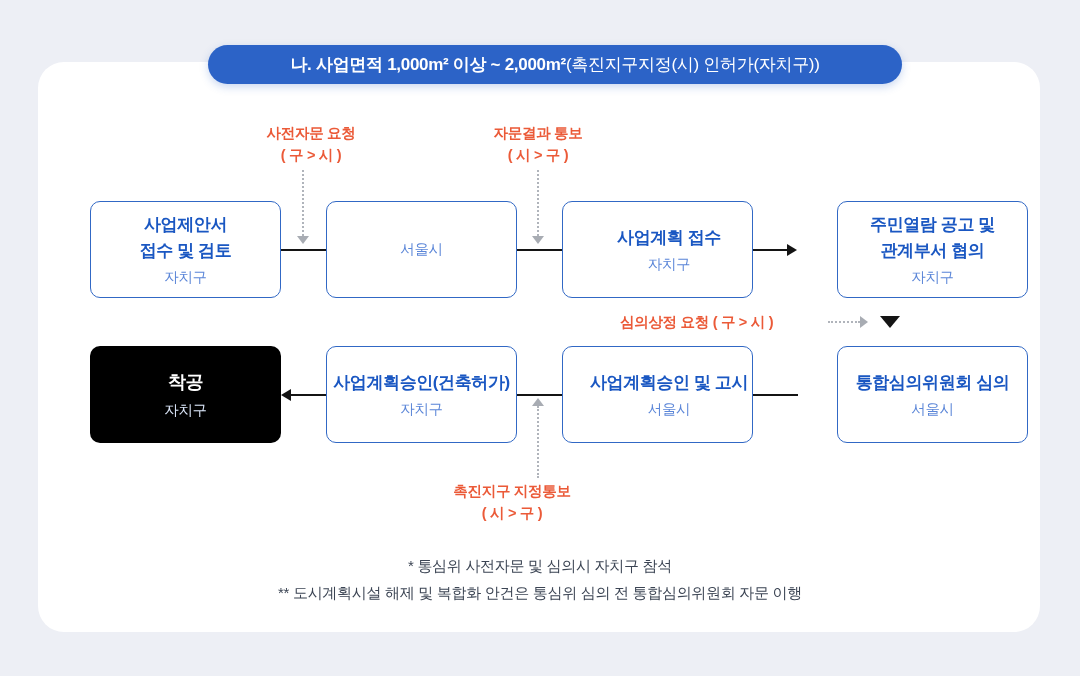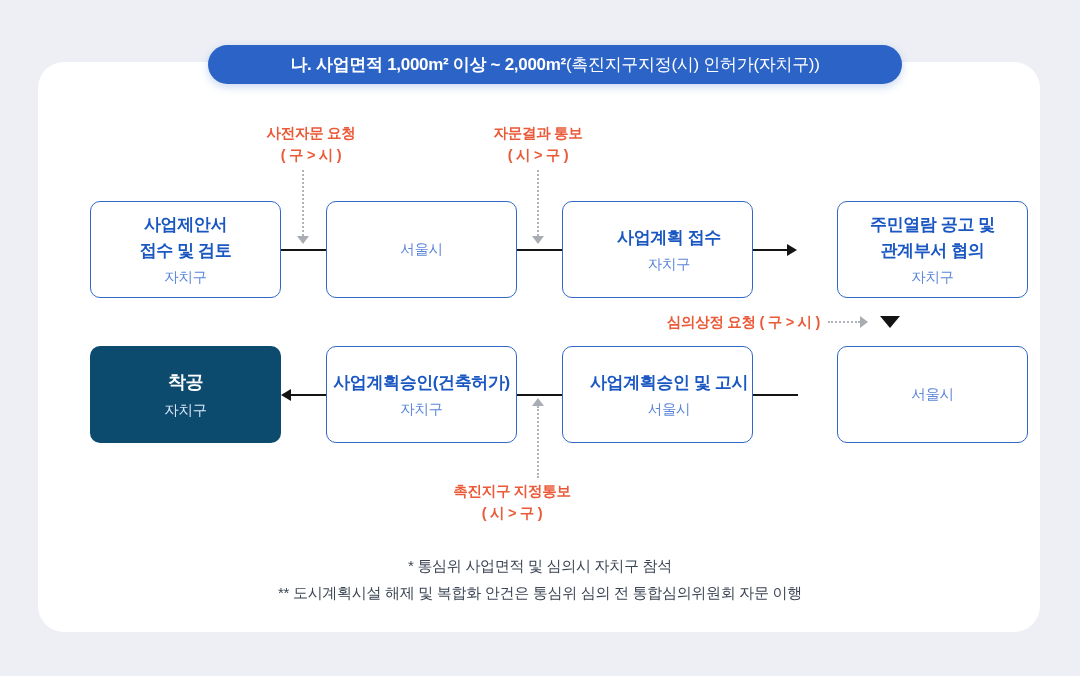--- a/index.html
+++ b/index.html
@@ -24,21 +24,21 @@
   .node{
     position:absolute;width:191px;height:97px;background:#ffffff;
     border:1.5px solid #3168c5;border-radius:10px;box-sizing:border-box;
     display:flex;flex-direction:column;align-items:center;justify-content:center;gap:5px;
   }
   .node-title{
     color:#1a57c2;font-weight:700;font-size:17px;line-height:1.5;
     text-align:center;white-space:pre-line;letter-spacing:-0.4px;
   }
   .node-org{color:#5b86d8;font-size:14.5px;letter-spacing:-0.3px;}
-  .node.filled{background:#0c4a6e;border:none;}
+  .node.filled{background:#000000;border:none;}
   .node.filled .node-title{color:#ffffff;font-size:18px;}
   .node.filled .node-org{color:#dce7fa;}
   .r1{top:201px;} .r2{top:346px;}
   .c1{left:90px;} .c2{left:326px;} .c3{left:562px;padding-left:23px;} .c4{left:797px;margin-left:40px;}
   .hline{position:absolute;height:2px;background:#141414;}
   .arrow-right{
     position:absolute;width:0;height:0;
     border-top:6px solid transparent;border-bottom:6px solid transparent;
     border-left:10px solid #141414;
   }
@@ -66,21 +66,21 @@
   }
   .gr-right{
     position:absolute;width:0;height:0;
     border-top:6px solid transparent;border-bottom:6px solid transparent;
     border-left:8px solid #a8acb3;
   }
   .ann{
     position:absolute;color:#eb5a38;font-size:14.5px;font-weight:600;
     text-align:center;line-height:22px;letter-spacing:-0.3px;white-space:pre-line;
   }
-  .ann.right{text-align:right;line-height:16px;}
+  .ann.right{text-align:left;line-height:16px;}
   .notes{
     position:absolute;left:0;top:552px;width:1080px;text-align:center;
     color:#3b4453;font-size:15px;line-height:27px;letter-spacing:-0.3px;
   }
 </style>
 </head>
 <body>
 
 <div class="stage">
   <div class="card"></div>
@@ -102,20 +102,21 @@
     <div class="node-title">사업계획 접수</div>
     <div class="node-org">자치구</div>
   </div>
   <div class="node r1 c4">
     <div class="node-title">주민열람 공고 및
 관계부서 협의</div>
     <div class="node-org">자치구</div>
   </div>
 
   <div class="node r2 c4">
+    <div class="node-title">통합심의위원회 심의</div>
     <div class="node-org">서울시</div>
   </div>
   <div class="node r2 c3">
     <div class="node-title">사업계획승인 및 고시</div>
     <div class="node-org">서울시</div>
   </div>
   <div class="node r2 c2">
     <div class="node-title">사업계획승인(건축허가)</div>
     <div class="node-org">자치구</div>
   </div>
@@ -150,16 +151,16 @@
 
   <div class="ann" style="left:211px;top:122px;width:200px;">사전자문 요청
 ( 구 &gt; 시 )</div>
   <div class="ann" style="left:438px;top:122px;width:200px;">자문결과 통보
 ( 시 &gt; 구 )</div>
   <div class="ann right" style="left:620px;top:314px;width:200px;">심의상정 요청 ( 구 &gt; 시 )</div>
   <div class="ann" style="left:412px;top:480px;width:200px;">촉진지구 지정통보
 ( 시 &gt; 구 )</div>
 
   <div class="notes">
-    <div>* 통심위 사업면적 및 심의시 자치구 참석</div>
+    <div>* 통심위 사전자문 및 심의시 자치구 참석</div>
     <div>** 도시계획시설 해제 및 복합화 안건은 통심위 심의 전 통합심의위원회 자문 이행</div>
   </div>
 </div>
 
 </body></html>

